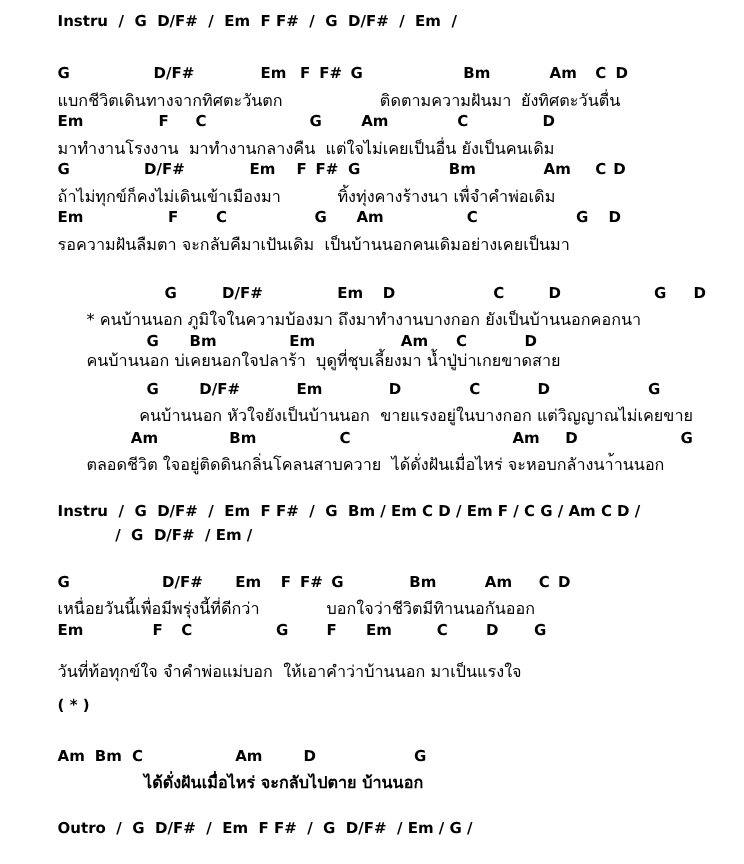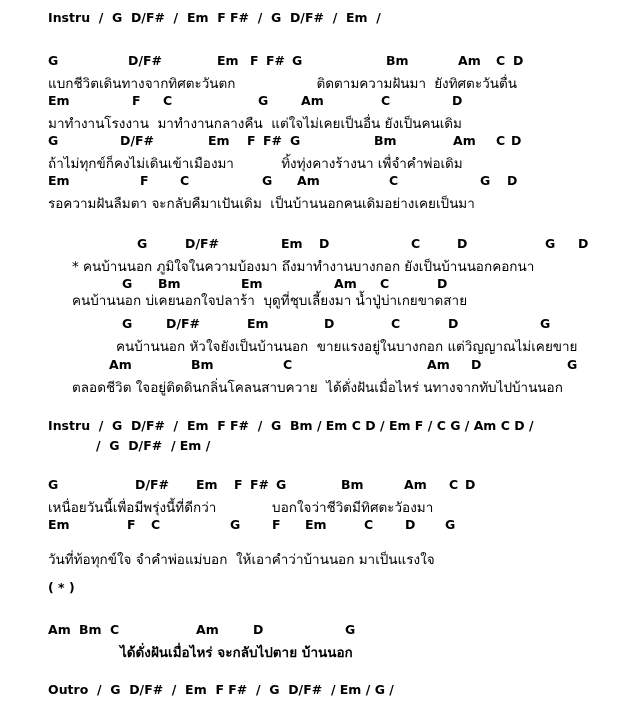--- a/index.html
+++ b/index.html
@@ -113,21 +113,21 @@
       </div>
       <div class="line" style="top: 357px;">
         <span class="chord" style="left: 109px;">Am</span>
         <span class="chord" style="left: 191px;">Bm</span>
         <span class="chord" style="left: 283px;">C</span>
         <span class="chord" style="left: 427px;">Am</span>
         <span class="chord" style="left: 471px;">D</span>
         <span class="chord" style="left: 567px;">G</span>
       </div>
       <div class="line" style="top: 376px;">
-        <span class="lyric" style="left: 72px;">ตลอดชีวิต ใจอยู่ติดดินกลิ่นโคลนสาบควาย  ได้ดั่งฝันเมื่อไหร่ นทางจากทับไปบ้านนอก</span>
+        <span class="lyric" style="left: 72px;">ตลอดชีวิต ใจอยู่ติดดินกลิ่นโคลนสาบควาย  ได้ดั่งฝันเมื่อไหร่ จะหอบกลัางนา้านนอก</span>
       </div>
     </div>
 
   <div class="line" style="top:418px">
     <span class="bold" style="left:48px">Instru  /  G  D/F#  /  Em  F F#  /  G  Bm / Em C D / Em F / C G / Am C D /</span>
   </div>
   <div class="line" style="top:438px">
     <span class="bold" style="left:96px">/  G  D/F#  / Em /</span>
   </div>
 
@@ -138,21 +138,21 @@
         <span class="chord" style="left: 196px;">Em</span>
         <span class="chord" style="left: 234px;">F</span>
         <span class="chord" style="left: 250px;">F#</span>
         <span class="chord" style="left: 276px;">G</span>
         <span class="chord" style="left: 341px;">Bm</span>
         <span class="chord" style="left: 404px;">Am</span>
         <span class="chord" style="left: 449px;">C</span>
         <span class="chord" style="left: 465px;">D</span>
       </div>
       <div class="line" style="top: 496px;">
-        <span class="lyric" style="left: 48px;">เหนื่อยวันนี้เพื่อมีพรุ่งนี้ที่ดีกว่า             บอกใจว่าชีวิตมีทิศตะวัองมา</span>
+        <span class="lyric" style="left: 48px;">เหนื่อยวันนี้เพื่อมีพรุ่งนี้ที่ดีกว่า             บอกใจว่าชีวิตมีทิานนอกันออก</span>
       </div>
       <div class="line" style="top: 517px;">
         <span class="chord" style="left: 48px;">Em</span>
         <span class="chord" style="left: 127px;">F</span>
         <span class="chord" style="left: 151px;">C</span>
         <span class="chord" style="left: 230px;">G</span>
         <span class="chord" style="left: 272px;">F</span>
         <span class="chord" style="left: 305px;">Em</span>
         <span class="chord" style="left: 364px;">C</span>
         <span class="chord" style="left: 405px;">D</span>

